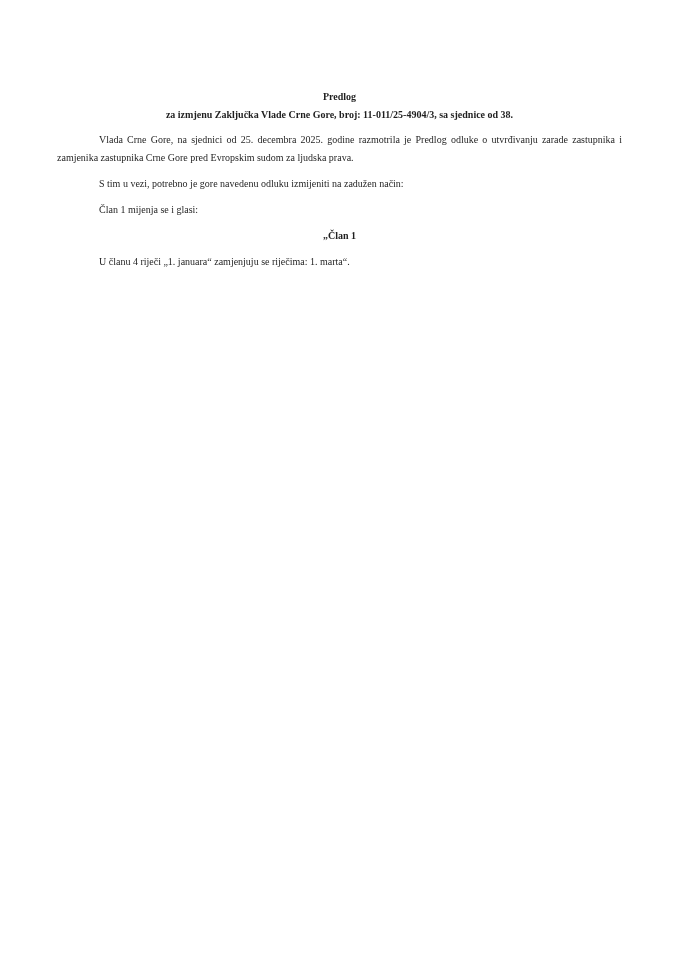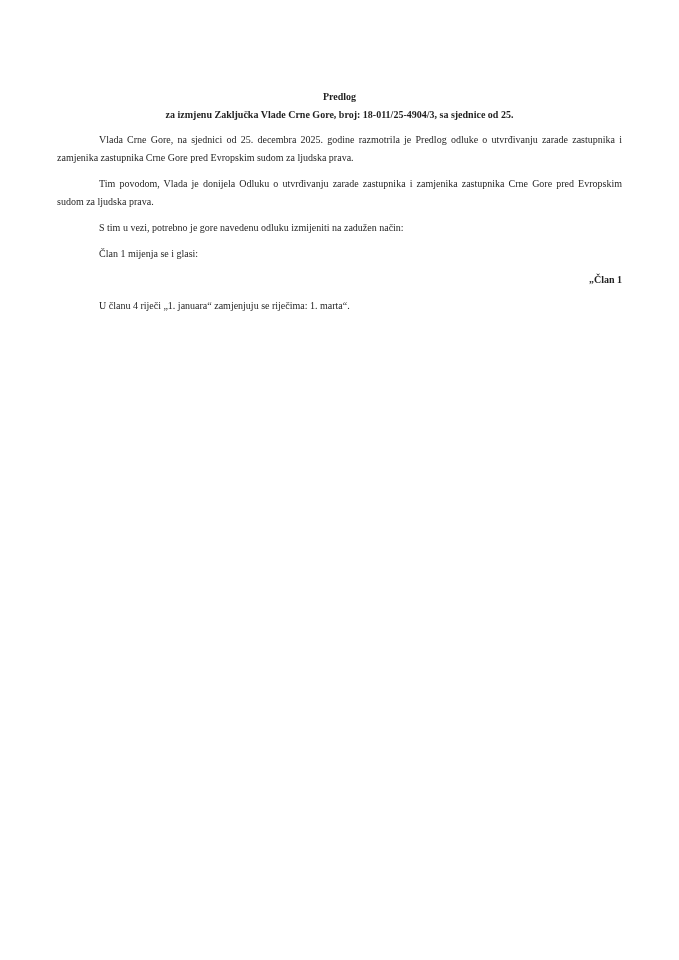--- a/index.html
+++ b/index.html
@@ -29,38 +29,37 @@
   .title-block .title-line {
     white-space: normal;
   }
   p.body-par {
     margin: 0 0 8px 0;
     text-align: justify;
     text-indent: 42px;
   }
   p.article-heading {
     margin: 0 0 8px 0;
-    text-align: right;
+    text-align: center;
     font-weight: bold;
     text-indent: 0;
   }
 </style>
 </head>
 <body>
 
 <div class="page">
 
   <div class="title-block">
     <div class="title-line">Predlog</div>
-    <div class="title-line">za izmjenu Zaključka Vlade Crne Gore, broj: 18-011/25-4904/3, sa sjednice od 25.</div>
+    <div class="title-line">za izmjenu Zaključka Vlade Crne Gore, broj: 11-011/25-4904/3, sa sjednice od 38.</div>
   </div>
 
   <p class="body-par">Vlada Crne Gore, na sjednici od 25. decembra 2025. godine razmotrila je Predlog odluke o utvrđivanju zarade zastupnika i zamjenika zastupnika Crne Gore pred Evropskim sudom za ljudska prava.</p>
 
-  <p class="body-par">Tim povodom, Vlada je donijela Odluku o utvrđivanju zarade zastupnika i zamjenika zastupnika Crne Gore pred Evropskim sudom za ljudska prava.</p>
 
 
   <p class="body-par">S tim u vezi, potrebno je gore navedenu odluku izmijeniti na zadužen način:</p>
 
   <p class="body-par">Član 1 mijenja se i glasi:</p>
 
   <p class="article-heading">„Član 1</p>
 
 
   <p class="body-par">U članu 4 riječi „1. januara“ zamjenjuju se riječima: 1. marta“.</p>

